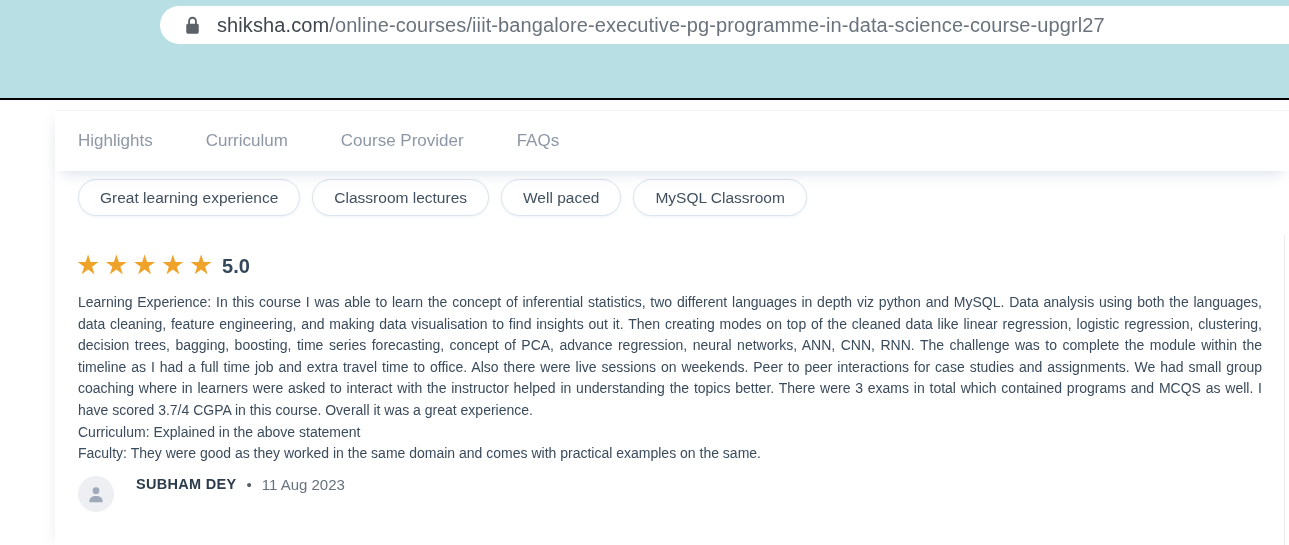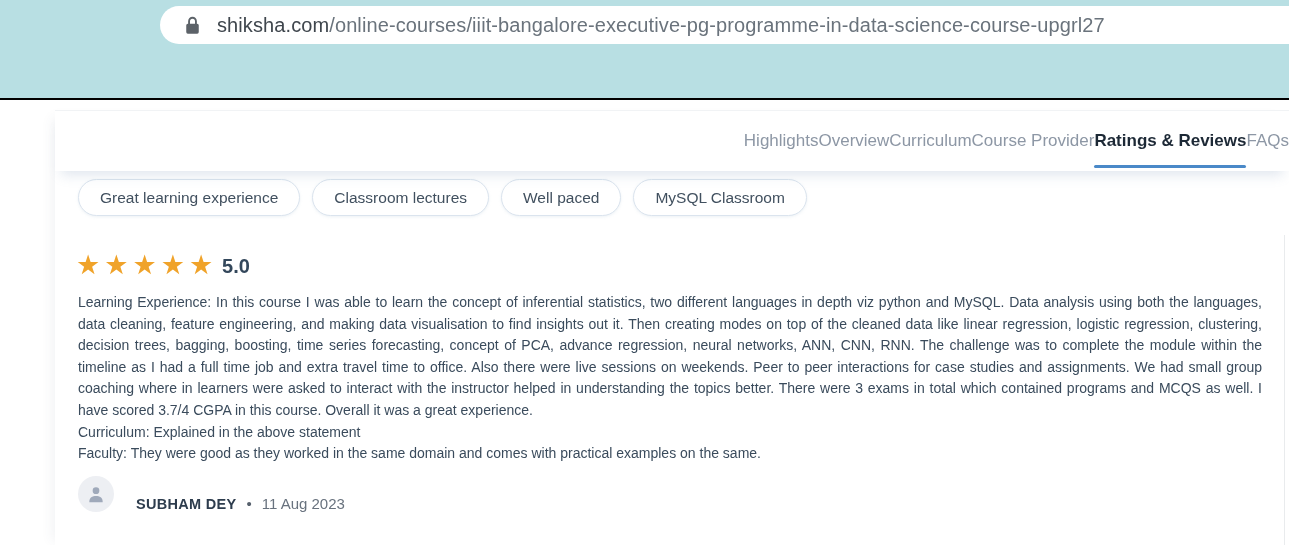--- a/index.html
+++ b/index.html
@@ -32,24 +32,24 @@
     box-shadow:-8px 2px 12px -6px rgba(60,80,100,0.08);
     min-height:435px;
     position:relative;
   }
   .right-edge-line {
     position:absolute; left:1284px; top:235px; bottom:0; width:1px;
     background:#e9ebed;
   }
   
   .tab-bar {
-    display:flex; align-items:stretch; 
+    display:flex; align-items:stretch; gap:53px;
     height:60px; padding-left:23px;
     box-shadow:0 10px 12px -6px rgba(100,130,170,0.20);
-    position:relative; background:#fff;justify-content:flex-end;
+    position:relative; background:#fff;
   }
   .tab {
     display:flex; align-items:center;
     font-size:17px; color:#8d97a5; cursor:pointer;
     position:relative; white-space:nowrap;
   }
   .tab.active { color:#1d2936; font-weight:700; }
   .tab.active::after {
     content:""; position:absolute; left:0; right:0; bottom:3px; height:3px;
     background:var(--accent,#4a89c8); border-radius:2px;
@@ -66,21 +66,21 @@
   .rating-row { display:flex; align-items:center; margin:36px 0 0 21px; }
   .star { font-size:27px; color:var(--star,#f0a32a); margin-right:4px; line-height:1; }
   .rating-value { font-size:20px; color:#33475b; margin-left:5px; margin-top:2px;font-weight:bold; }
   
   .review-text {
     margin:13px 27px 0 23px;
     font-size:14px; line-height:21.6px; color:#3a4b5c;
   }
   .review-text .justified { text-align:justify; }
   
-  .reviewer-row { display:flex; align-items:flex-end; margin:11px 0 0 23px; }
+  .reviewer-row { display:flex; align-items:flex-start; margin:11px 0 0 23px; }
   .avatar {
     width:36px; height:36px; border-radius:50%; background:#edeff3;
     display:flex; align-items:center; justify-content:center; flex:0 0 auto;
   }
   .reviewer-name { margin-left:22px; font-size:14.5px; font-weight:700; color:#2d3c4d; letter-spacing:0.3px; }
   .dot-sep { margin:0 10px; color:#57616d; font-size:15px; }
   .review-date { font-size:15px; color:#68727e; }
 </style>
 </head>
 <body style="--teal: #b8dfe3; --accent: #4a89c8; --star: #f0a32a;">
@@ -92,24 +92,22 @@
         <path fill="#5c6268" d="M12 1a7 7 0 0 0-7 7v4H4.5A2.5 2.5 0 0 0 2 14.5v11A2.5 2.5 0 0 0 4.5 28h15a2.5 2.5 0 0 0 2.5-2.5v-11A2.5 2.5 0 0 0 19.5 12H19V8a7 7 0 0 0-7-7zm-4 11V8a4 4 0 0 1 8 0v4H8z"></path>
       </svg>
     </span>
     <span class="url-text"><span class="domain">shiksha.com</span><span>/online-courses/iiit-bangalore-executive-pg-programme-in-data-science-course-upgrl27</span></span>
   </div>
 </div>
 
 <div class="card">
   <div class="tab-bar">
       <div class="tab">Highlights</div>
-      <div class="tab">Overview</div>
       <div class="tab">Curriculum</div>
       <div class="tab">Course Provider</div>
-      <div class="tab active">Ratings &amp; Reviews</div>
       <div class="tab">FAQs</div>
     </div>
 
   <div class="chip-row">
       <div class="chip">Great learning experience</div>
       <div class="chip">Classroom lectures</div>
       <div class="chip">Well paced</div>
       <div class="chip">MySQL Classroom</div>
     </div>
 

